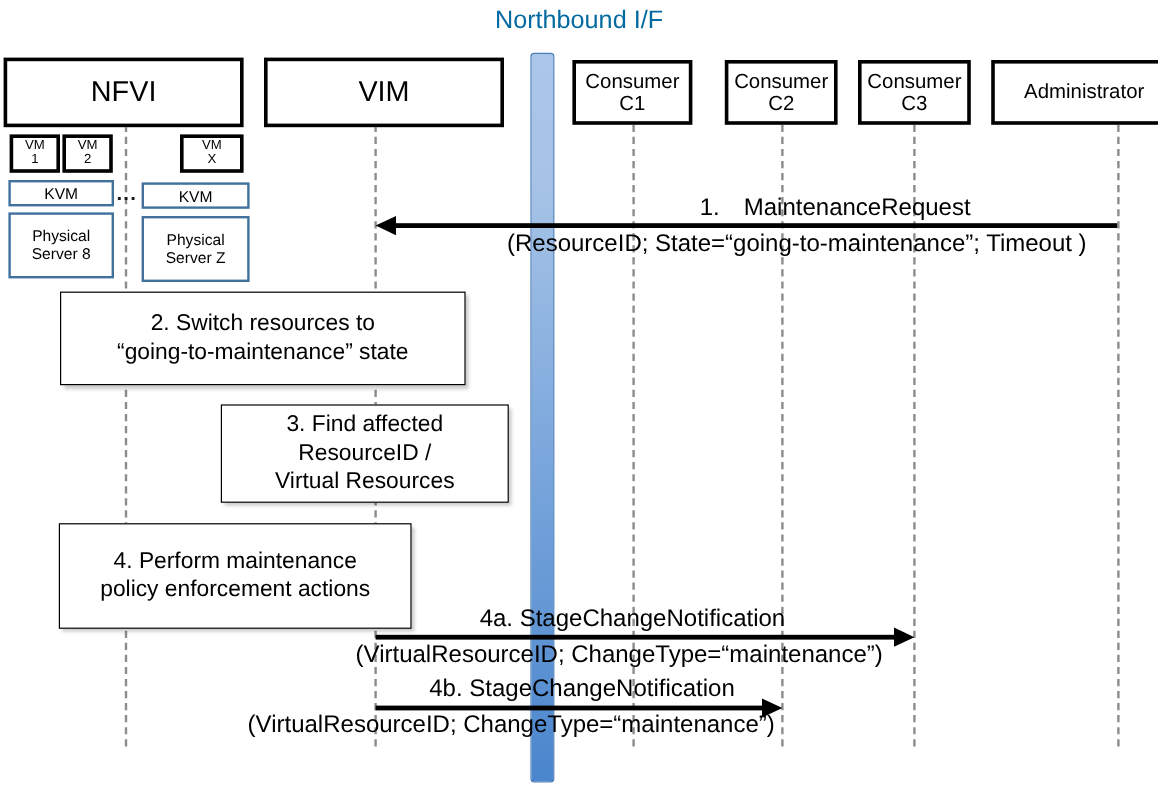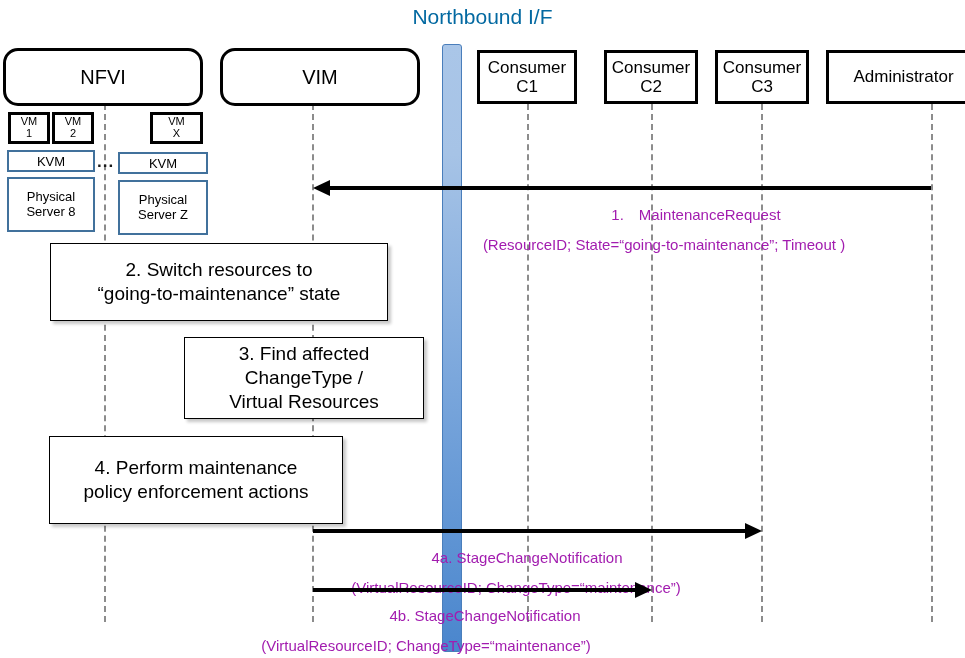--- a/index.html
+++ b/index.html
@@ -54,21 +54,21 @@
     border: 3px solid #000000;
     background: #ffffff;
     display: flex;
     align-items: center;
     justify-content: center;
     text-align: center;
     line-height: 1.12;
     font-size: 17px;
     color: #000;
   }
-  .actor-box.big { font-size: 20px; border-radius: 15px; }
+  .actor-box.big { font-size: 24px; }
 
   
   .vm-box {
     position: absolute;
     border: 3px solid #000000;
     background: #ffffff;
     display: flex;
     align-items: center;
     justify-content: center;
     text-align: center;
@@ -132,25 +132,24 @@
   .arrow-head.right {
     border-top: 8px solid transparent;
     border-bottom: 8px solid transparent;
     border-left: 17px solid #000000;
   }
 
   
   .msg-label {
     position: absolute;
     text-align: center;
-    font-size: 15px;
+    font-size: 20px;
     line-height: 1.18;
     white-space: nowrap;
-    color: #a21caf;
-    margin-top: 44px;
+    color: #000000;
   }
 </style>
 </head>
 <body>
 
 <div id="canvas">
 
   <div class="diagram-title">Northbound I/F</div>
 
   <div class="lifeline" style="left:104px; top:104px; height:518px;"></div>
@@ -244,21 +243,21 @@
   <div class="proc-box" style="left:50px; top:243px; width:338px; height:78px;">
     <span>
       <span>2. Switch resources to</span><br>
       <span>“going-to-maintenance” state</span>
     </span>
   </div>
 
   <div class="proc-box" style="left:184px; top:337px; width:240px; height:82px;">
     <span>
       <span>3. Find affected</span><br>
-      <span>ChangeType /</span><br>
+      <span>ResourceID /</span><br>
       <span>Virtual Resources</span>
     </span>
   </div>
 
   <div class="proc-box" style="left:49px; top:436px; width:294px; height:88px;">
     <span>
       <span>4. Perform maintenance</span><br>
       <span>policy enforcement actions</span>
     </span>
   </div>

